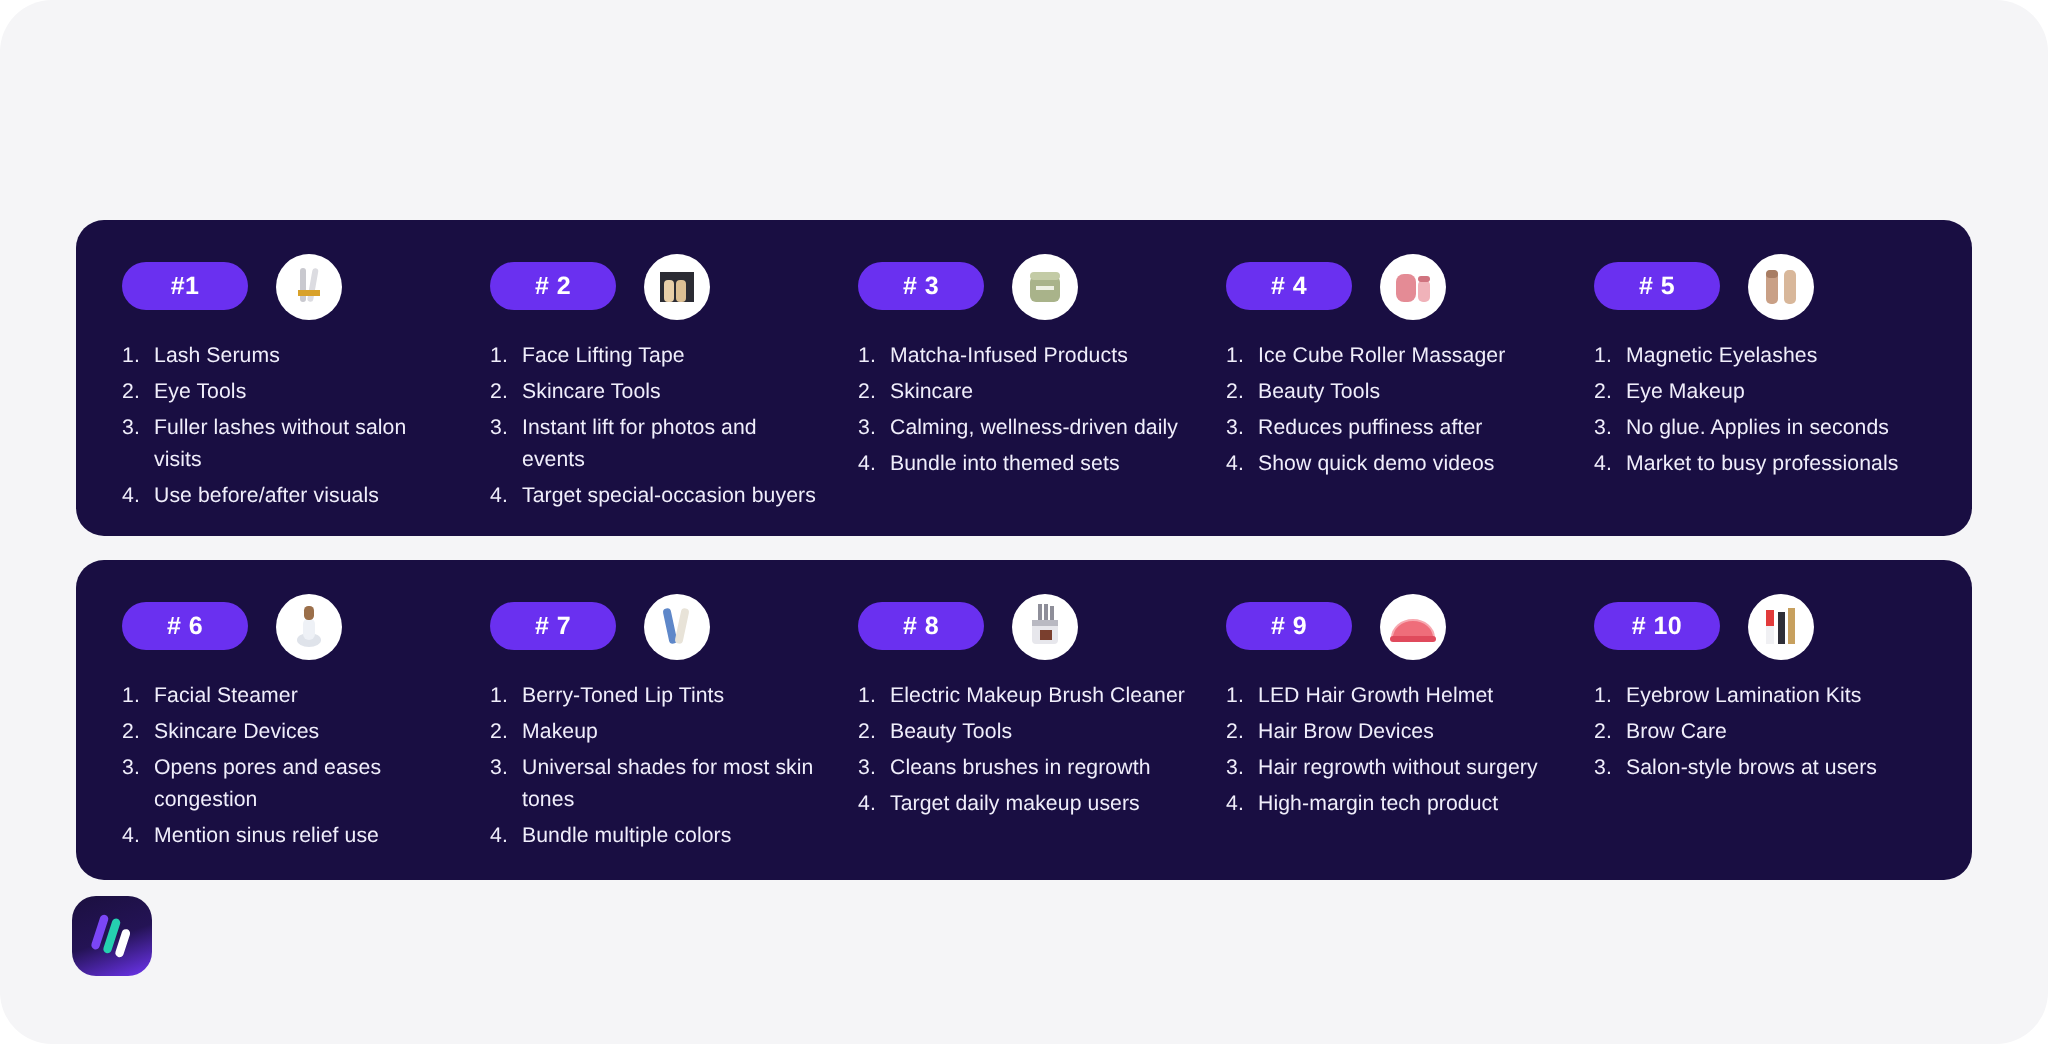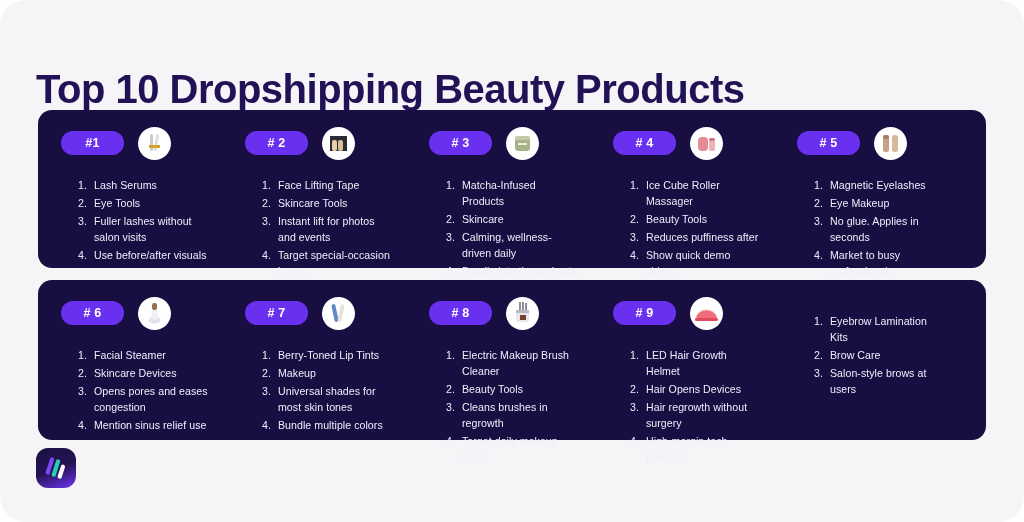--- a/index.html
+++ b/index.html
@@ -90,21 +90,21 @@
     flex: 0 0 auto;
     position: relative;
     overflow: hidden;
     display: flex;
     align-items: center;
     justify-content: center;
   }
   .thumb svg { display: block; }
 
   .bullets {
-    margin: 17px;
+    margin: 0;
     padding: 0;
     list-style: none;
     counter-reset: b;
   }
   .bullets li {
     counter-increment: b;
     position: relative;
     padding-left: 16px;
     color: #f0eefb;
     font-size: 10.6px;
@@ -132,21 +132,20 @@
     border-radius: 12px;
     background: linear-gradient(160deg, #1b1040 0%, #241355 52%, #6f35f2 100%);
     overflow: hidden;
   }
 </style>
 </head>
 <body>
 
 <div id="page">
 
-  <h1 class="title">Top 10 Dropshipping Beauty Products</h1>
 
   <div class="row" id="row-1">
       <div class="item">
         <div class="item-head">
           <div class="rank-pill">#1</div>
           <div class="thumb">
             <svg width="33" height="33" viewBox="0 0 33 33">
               <rect x="12" y="7" width="3" height="17" rx="1.5" fill="#c9c9cf"></rect>
               <rect x="17" y="7" width="3" height="17" rx="1.5" fill="#dcdce1" transform="rotate(10 18.5 15)"></rect>
               <rect x="11" y="18" width="11" height="3" fill="#d8a12a"></rect>
@@ -296,26 +295,37 @@
           <div class="thumb">
             <svg width="33" height="33" viewBox="0 0 33 33">
               <path d="M6 22a10.5 9 0 0 1 21 0z" fill="#ef6d7a"></path>
               <path d="M6 22a10.5 9 0 0 1 21 0z" fill="none" stroke="#f7a8b0" stroke-width="1"></path>
               <rect x="5" y="21" width="23" height="3" rx="1.5" fill="#e04a5c"></rect>
             </svg>
           </div>
         </div>
         <ol class="bullets">
           <li>LED Hair Growth Helmet</li>
-          <li>Hair Opens Devices</li>
+          <li>Hair Brow Devices</li>
           <li>Hair regrowth without surgery</li>
           <li>High-margin tech product</li>
         </ol>
       </div>
       <div class="item">
+        <div class="item-head">
+          <div class="rank-pill"># 10</div>
+          <div class="thumb">
+            <svg width="33" height="33" viewBox="0 0 33 33">
+              <rect x="9" y="8" width="4" height="8" fill="#e23b3b"></rect>
+              <rect x="9" y="16" width="4" height="9" fill="#f0f0f3"></rect>
+              <rect x="15" y="9" width="3.5" height="16" fill="#2f2f38"></rect>
+              <rect x="20" y="7" width="3.5" height="18" fill="#c7a05e"></rect>
+            </svg>
+          </div>
+        </div>
         <ol class="bullets">
           <li>Eyebrow Lamination Kits</li>
           <li>Brow Care</li>
           <li>Salon-style brows at users</li>
         </ol>
       </div>
     </div>
 
   <div class="logo">
     <svg width="40" height="40" viewBox="0 0 40 40">

